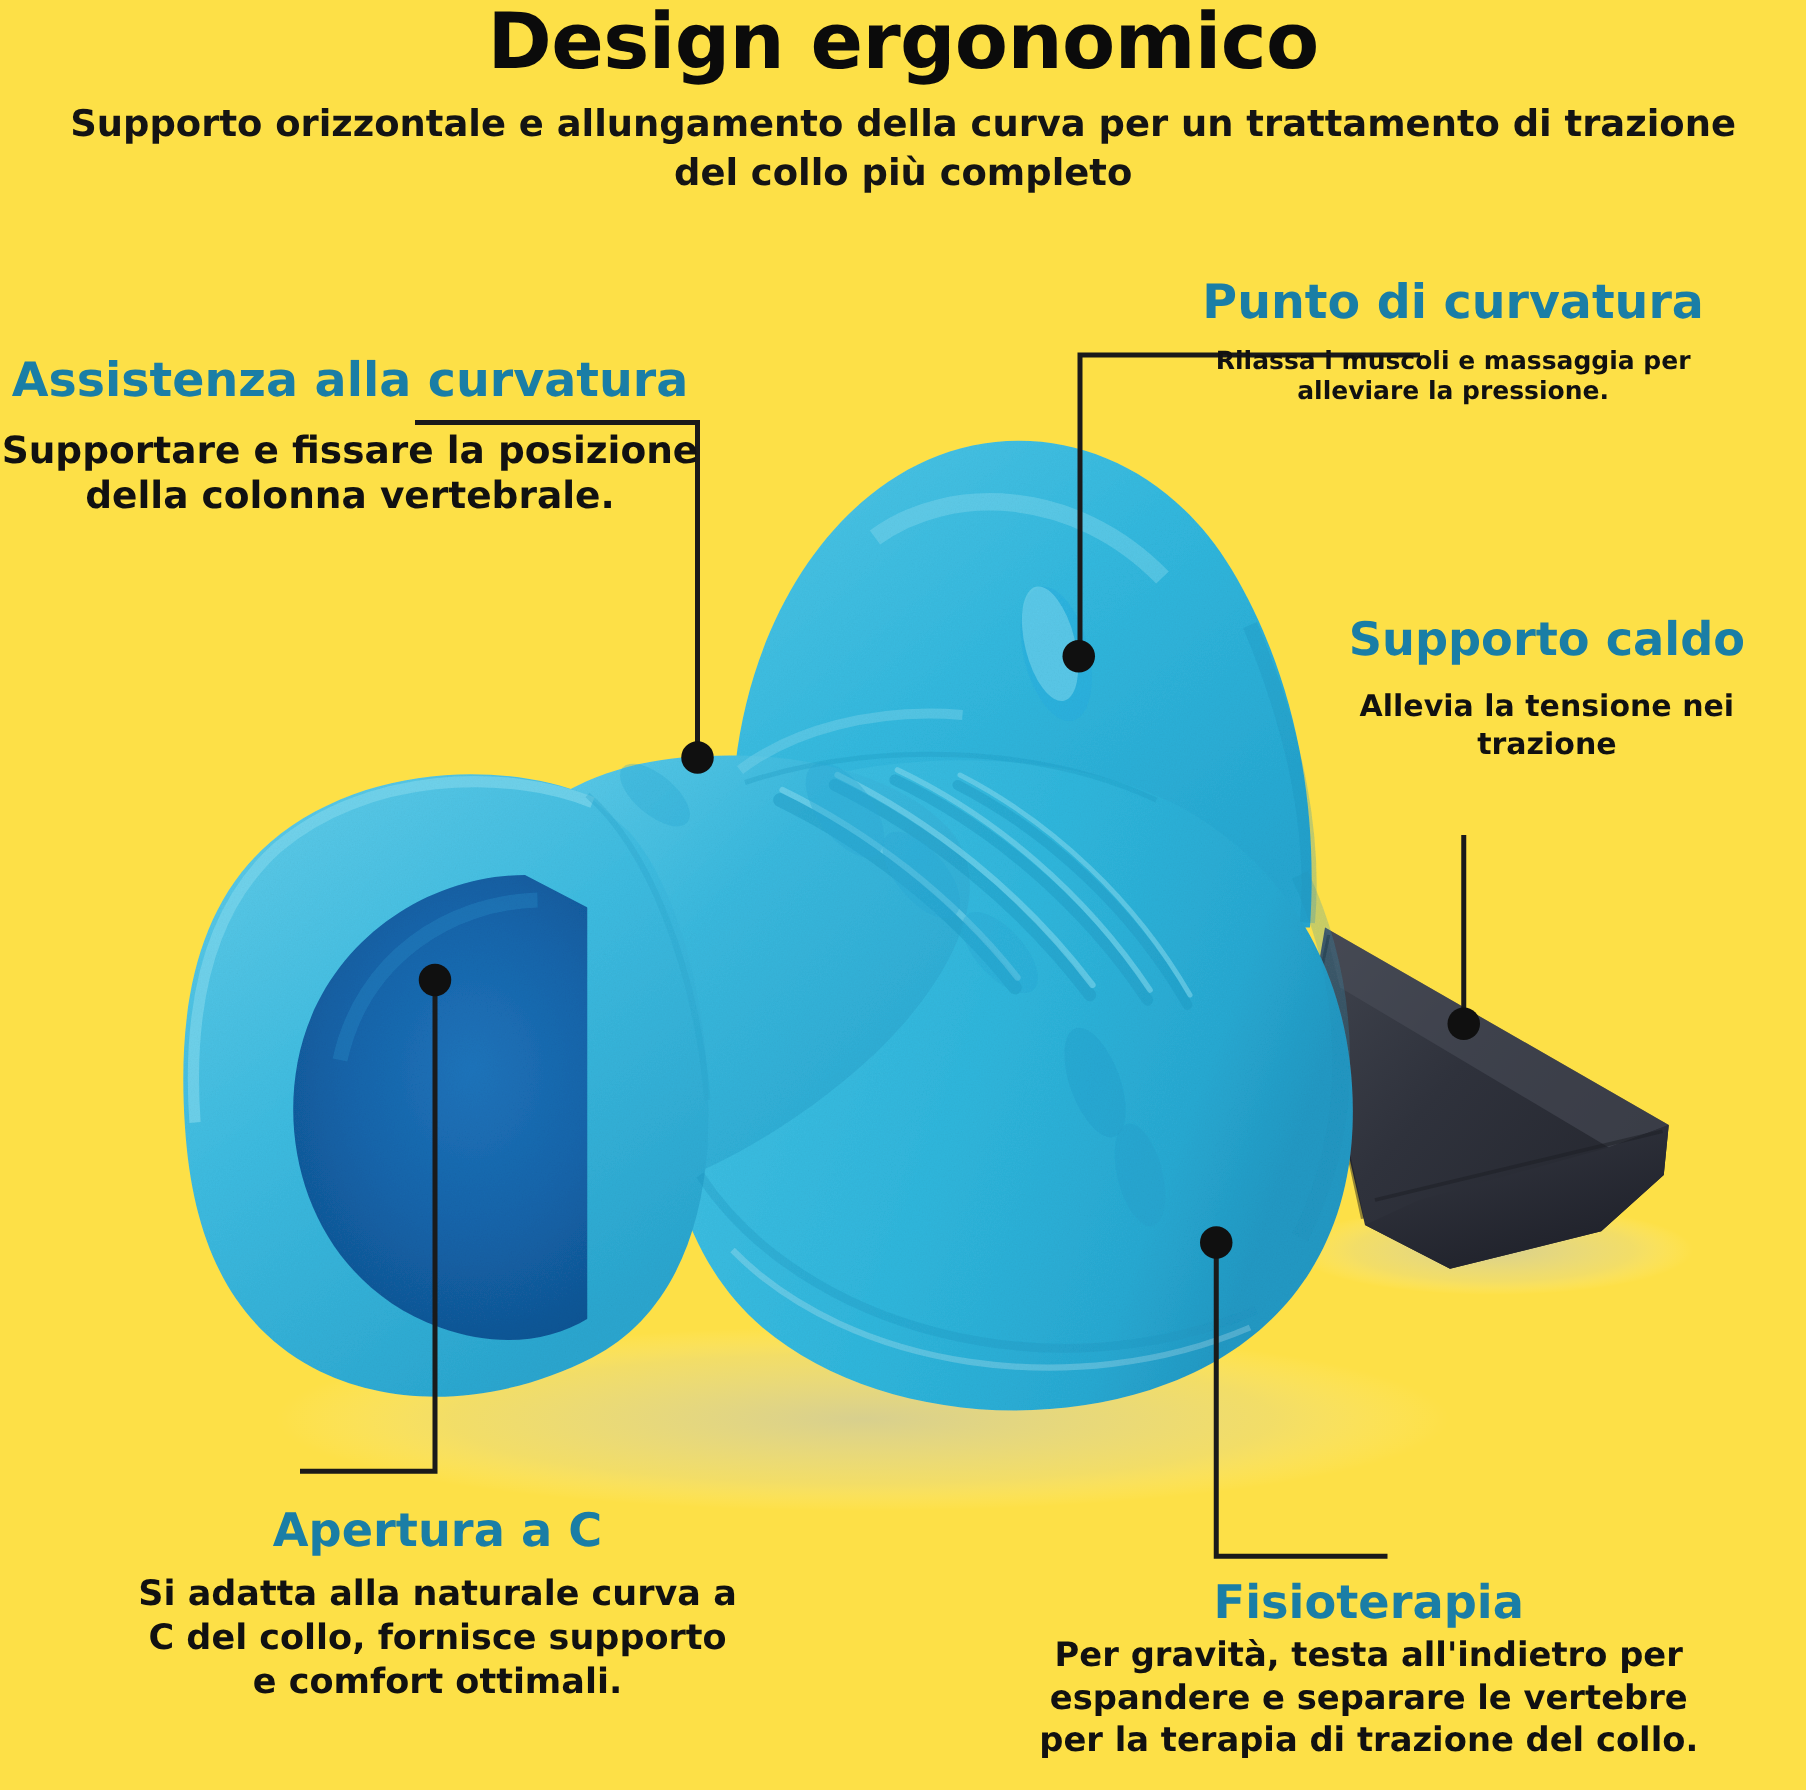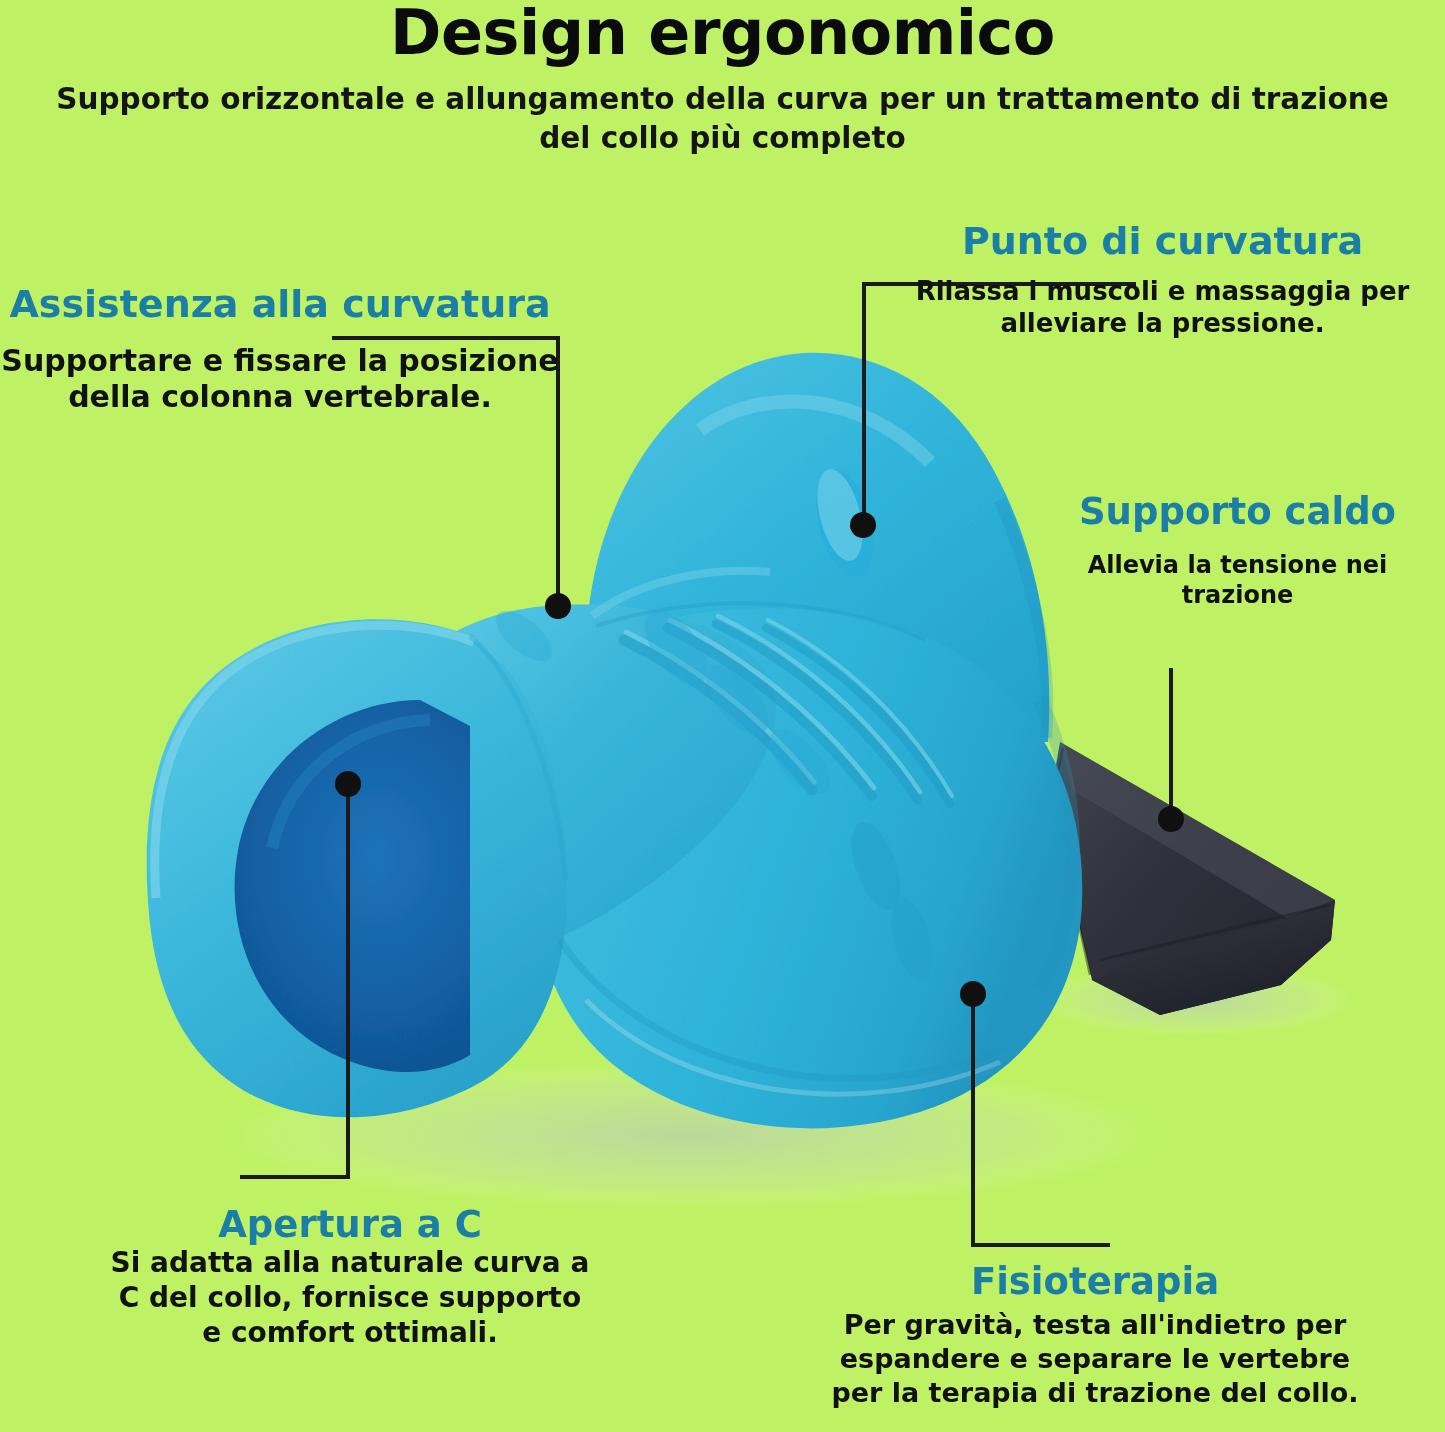--- a/index.html
+++ b/index.html
@@ -7,21 +7,21 @@
     padding: 0;
     background: #ffffff;
   }
   body {
     font-family: "DejaVu Sans", "Liberation Sans", sans-serif;
   }
   #page {
     position: relative;
     width: 1445px;
     height: 1432px;
-    background: #bef264;
+    background: #fde047;
     overflow: hidden;
     text-decoration: underline;
   }
 
   
   #header {
     position: absolute;
     left: 0;
     top: 0;
     width: 1445px;
@@ -57,29 +57,29 @@
     color: #111111;
     line-height: 1.22;
   }
 
   #cb-curvatura { left: 0px; top: 272px; width: 560px; text-align: center; }
   #cb-curvatura .c-head { font-size: 38px; margin-top: 13px; }
   #cb-curvatura .c-body { font-size: 30px; margin-top: 18px; }
 
   #cb-massaggio { left: 880px; top: 222px; width: 565px; text-align: center; }
   #cb-massaggio .c-head { font-size: 38px; }
-  #cb-massaggio .c-body { font-size: 26px; margin-top: 14px; text-align: center; }
+  #cb-massaggio .c-body { font-size: 20px; margin-top: 14px; text-align: center; }
 
   #cb-impacco { left: 1030px; top: 493px; width: 415px; text-align: center; }
   #cb-impacco .c-head { font-size: 37px; }
   #cb-impacco .c-body { font-size: 24px; margin-top: 18px; line-height: 1.25; }
 
   #cb-apertura { left: 60px; top: 1206px; width: 580px; text-align: center; }
   #cb-apertura .c-head { font-size: 37px; }
-  #cb-apertura .c-body { font-size: 28px; margin-top: 0; line-height: 1.26; }
+  #cb-apertura .c-body { font-size: 28px; margin-top: 12px; line-height: 1.26; }
 
   #cb-fisio { left: 800px; top: 1263px; width: 590px; text-align: center; }
   #cb-fisio .c-head { font-size: 37px; }
   #cb-fisio .c-body { font-size: 27px; margin-top: 6px; line-height: 1.26; }
 
   
   #leaders {
     position: absolute;
     left: 0; top: 0;
     width: 1445px; height: 1432px;

